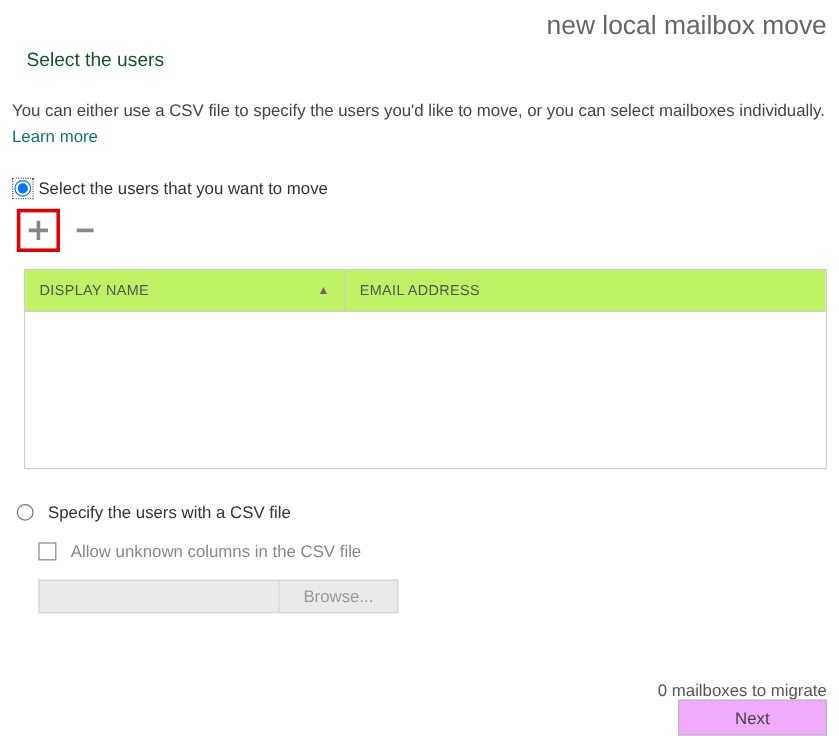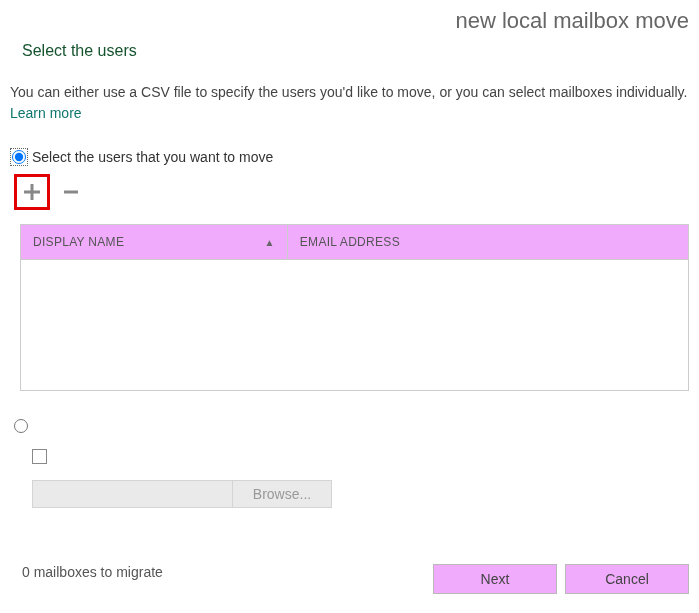--- a/index.html
+++ b/index.html
@@ -83,21 +83,21 @@
       stroke-width: 3;
     }
     .table-wrap {
       border: 1px solid #ccc;
       margin-left: 10px;
       margin-bottom: 28px;
     }
     .table-header {
       display: flex;
       border-bottom: 1px solid #ccc;
-      background: #f0abfc;
+      background: #bef264;
     }
     .th {
       padding: 10px 12px;
       font-size: 12px;
       color: #555;
       font-weight: 400;
       letter-spacing: 0.3px;
       display: flex;
       align-items: center;
       justify-content: space-between;
@@ -157,23 +157,24 @@
       background: #eaeaea;
       border: 1px solid #d4d4d4;
       color: #999;
       font-size: 14px;
       display: flex;
       align-items: center;
       justify-content: center;
     }
     .footer {
       display: flex;
-      align-items: flex-start;
+      align-items: flex-end;
       justify-content: space-between;
       margin-left: 12px;
+      flex-direction: column;
     }
     .status {
       color: #555;
     }
     .btn-row {
       display: flex;
       gap: 8px;
     }
     .btn {
       width: 124px;
@@ -229,30 +230,31 @@
     </div>
     <div class="th col2">
       <span>EMAIL ADDRESS</span>
     </div>
   </div>
   <div class="table-body"></div>
 </div>
 
 <div class="radio-row second-option">
   <input type="radio" style="">
+  <span class="radio-label">Specify the users with a CSV file</span>
 </div>
 
 <div class="checkbox-row">
   <span class="checkbox-box"></span>
+  <span>Allow unknown columns in the CSV file</span>
 </div>
 
 <div class="file-row">
   <div class="file-input"></div>
   <div class="browse-btn">Browse...</div>
 </div>
 
 <div class="footer">
   <div class="status">0 mailboxes to migrate</div>
   <div class="btn-row">
     <div class="btn">Next</div>
-    <div class="btn">Cancel</div>
   </div>
 </div>
 
 </body></html>

